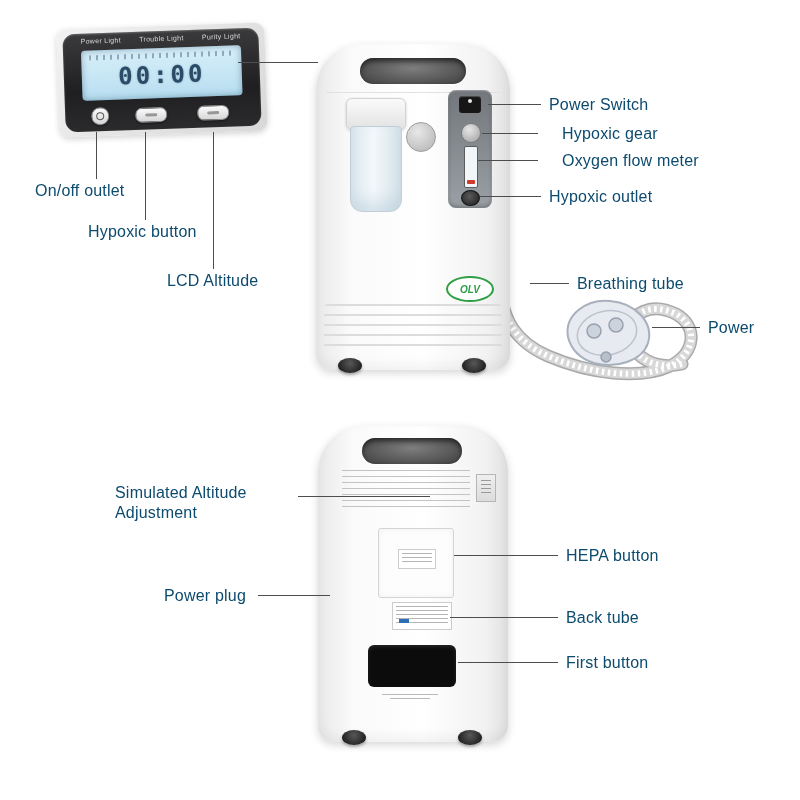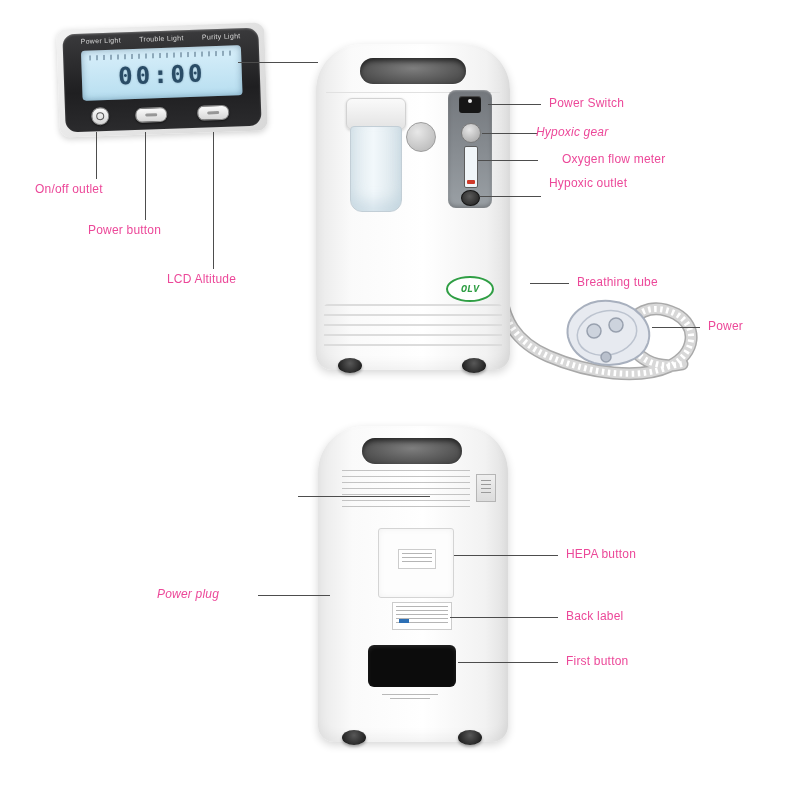--- a/index.html
+++ b/index.html
@@ -1,36 +1,36 @@
 <!DOCTYPE html>
 <html><head>
 <meta charset="utf-8">
 <style>
   html,body{margin:0;padding:0;background:#fff;}
   #canvas{position:relative;width:800px;height:800px;background:#ffffff;font-family:"Liberation Sans",sans-serif;overflow:hidden;}
   .layer{position:absolute;left:0;top:0;width:800px;height:800px;}
-  .lbl{position:absolute;font-size:12px;color:#ec4899;white-space:nowrap;letter-spacing:.2px;}
+  .lbl{position:absolute;font-size:16px;color:#0c4a6e;white-space:nowrap;letter-spacing:.2px;}
   .lbl.wrap{white-space:normal;width:190px;line-height:1.25;}
   .hline{position:absolute;height:1px;background:#4d4d4d;}
   .vline{position:absolute;width:1px;background:#4d4d4d;}
 
   
   .panel-backdrop{position:absolute;left:58px;top:26px;width:208px;height:108px;background:linear-gradient(135deg,#f2f2f2,#d8d8d8);border-radius:10px;transform:rotate(-2deg);box-shadow:0 2px 6px rgba(0,0,0,.18);}
   .panel{position:absolute;left:6px;top:5px;right:6px;bottom:5px;background:linear-gradient(180deg,#3a3a3c,#1f1f21 60%,#2b2b2d);border-radius:12px;box-shadow:inset 0 1px 2px rgba(255,255,255,.25);}
   .lights-row{position:absolute;left:18px;right:18px;top:4px;display:flex;justify-content:space-between;}
   .light-lbl{font-size:7px;color:#d9d9d9;letter-spacing:.3px;}
   .lcd{position:absolute;left:18px;right:18px;top:17px;height:50px;background:linear-gradient(180deg,#d8effa,#b7def0);border-radius:4px;box-shadow:inset 0 0 7px rgba(20,60,90,.4);}
   .lcd-ticks{position:absolute;left:8px;right:8px;top:5px;height:5px;background:repeating-linear-gradient(90deg,rgba(40,70,95,.40) 0 2px,transparent 2px 7px);}
   .lcd-digits{position:absolute;left:0;right:0;top:13px;text-align:center;font-family:"DejaVu Sans Mono",monospace;font-weight:bold;font-size:24px;letter-spacing:3px;color:#2a4c66;text-shadow:0 0 2px rgba(42,76,102,.45);}
   .pbtn{position:absolute;background:linear-gradient(180deg,#fbfbfb,#d6d6d6);border:1px solid #8c8c8c;box-shadow:0 1px 2px rgba(0,0,0,.55);}
   .pbtn::after{content:"";position:absolute;left:30%;right:30%;top:40%;bottom:40%;background:rgba(0,0,0,.35);border-radius:2px;}
   .pbtn.circle::after{left:4px;right:4px;top:4px;bottom:4px;background:transparent;border:1.5px solid #555;border-radius:50%;}
 
   
-  .machine{position:absolute;background:linear-gradient(90deg,#e9e9e9 0%,#fafafa 18%,#ffffff 55%,#f2f2f2 88%,#e0e0e0 100%);border-radius:46px 46px 16px 16px;box-shadow:0 3px 8px rgba(0,0,0,.16), inset 0 -6px 12px rgba(0,0,0,.05);font-family:Liberation Mono, monospace;}
+  .machine{position:absolute;background:linear-gradient(90deg,#e9e9e9 0%,#fafafa 18%,#ffffff 55%,#f2f2f2 88%,#e0e0e0 100%);border-radius:46px 46px 16px 16px;box-shadow:0 3px 8px rgba(0,0,0,.16), inset 0 -6px 12px rgba(0,0,0,.05);}
   .handle-cut{position:absolute;background:radial-gradient(ellipse at 50% 40%,#7e7e7e,#3e3e3e);border-radius:14px;box-shadow:inset 0 3px 5px rgba(0,0,0,.55), 0 1px 0 rgba(255,255,255,.8);}
   .seam{position:absolute;left:10px;right:10px;height:1px;background:#e1e1e1;}
   .hum-cap{position:absolute;background:linear-gradient(180deg,#fafafa,#e3e3e3);border:1px solid #d2d2d2;border-radius:6px;box-shadow:0 1px 3px rgba(0,0,0,.18);}
   .bottle{position:absolute;background:linear-gradient(90deg,#dfe9ee,#f2f8fb 45%,#d7e3e9);border:1px solid #c2ced6;border-radius:4px 4px 12px 12px;box-shadow:inset 0 -10px 14px rgba(160,190,205,.35);}
   .knob-big{position:absolute;border-radius:50%;background:radial-gradient(circle at 38% 32%,#e8e8e8,#b2b2b2);border:1px solid #9d9d9d;}
   .ctrl-strip{position:absolute;background:linear-gradient(180deg,#73777c,#9aa0a5);border-radius:8px;box-shadow:inset 0 1px 2px rgba(255,255,255,.35), inset 0 -2px 4px rgba(0,0,0,.25);}
   .power-switch{position:absolute;background:#161616;border-radius:3px;box-shadow:inset 0 1px 1px rgba(255,255,255,.25);}
   .power-switch::after{content:"";position:absolute;left:50%;top:3px;width:4px;height:4px;margin-left:-2px;border-radius:50%;background:#e8e8e8;}
   .gear-knob{position:absolute;border-radius:50%;background:radial-gradient(circle at 40% 32%,#e6e6e6,#9f9f9f);border:1px solid #7a7a7a;}
   .flow-meter{position:absolute;background:#f1f6f9;border:1px solid #5c5c5c;border-radius:2px;}
@@ -74,21 +74,21 @@
         <div class="pbtn" style="left:132px;bottom:7px;width:30px;height:13px;border-radius:7px;"></div>
       </div>
     </div>
 
     <div class="hline" style="left:238px;top:62px;width:80px;"></div>
 
     <div class="vline" style="left:96px;top:132px;height:47px;"></div>
     <div class="vline" style="left:145px;top:132px;height:88px;"></div>
     <div class="vline" style="left:213px;top:132px;height:137px;"></div>
     <span class="lbl" style="left:35px;top:182px;">On/off outlet</span>
-    <span class="lbl" style="left:88px;top:223px;">Power button</span>
+    <span class="lbl" style="left:88px;top:223px;">Hypoxic button</span>
     <span class="lbl" style="left:167px;top:272px;">LCD Altitude</span>
 
     <svg style="position:absolute;left:430px;top:180px;" width="292" height="235" viewBox="0 0 292 235">
       <path d="M 40 18 C 56 44, 68 74, 70 104 C 72 140, 86 162, 118 176 C 160 194, 210 200, 240 186 C 266 173, 268 146, 246 134 C 222 122, 198 132, 200 156 C 202 178, 226 190, 252 184" fill="none" stroke="#a9a9a9" stroke-width="13" stroke-linecap="round"></path>
       <path d="M 40 18 C 56 44, 68 74, 70 104 C 72 140, 86 162, 118 176 C 160 194, 210 200, 240 186 C 266 173, 268 146, 246 134 C 222 122, 198 132, 200 156 C 202 178, 226 190, 252 184" fill="none" stroke="#d8d8d8" stroke-width="10" stroke-linecap="round"></path>
       <path d="M 40 18 C 56 44, 68 74, 70 104 C 72 140, 86 162, 118 176 C 160 194, 210 200, 240 186 C 266 173, 268 146, 246 134 C 222 122, 198 132, 200 156 C 202 178, 226 190, 252 184" fill="none" stroke="#ffffff" stroke-width="6" stroke-dasharray="2.5 3.5" stroke-linecap="butt"></path>
     </svg>
 
     <div class="machine" style="left:316px;top:44px;width:194px;height:326px;">
       <div class="handle-cut" style="left:44px;top:14px;width:106px;height:26px;"></div>
@@ -120,23 +120,23 @@
       <circle cx="54" cy="64" r="5" fill="#b9c0cc" stroke="#98a0ae" stroke-width="1.5"></circle>
     </svg>
 
     <div class="hline" style="left:488px;top:104px;width:53px;"></div>
     <div class="hline" style="left:482px;top:133px;width:56px;"></div>
     <div class="hline" style="left:478px;top:160px;width:60px;"></div>
     <div class="hline" style="left:480px;top:196px;width:61px;"></div>
     <div class="hline" style="left:530px;top:283px;width:39px;"></div>
     <div class="hline" style="left:652px;top:327px;width:48px;"></div>
     <span class="lbl" style="left:549px;top:96px;">Power Switch</span>
-    <span class="lbl" style="left:536px;top:125px;font-style:italic;">Hypoxic gear</span>
+    <span class="lbl" style="left:562px;top:125px;">Hypoxic gear</span>
     <span class="lbl" style="left:562px;top:152px;">Oxygen flow meter</span>
-    <span class="lbl" style="left:549px;top:176px;text-align:center;">Hypoxic outlet</span>
+    <span class="lbl" style="left:549px;top:188px;text-align:center;">Hypoxic outlet</span>
     <span class="lbl" style="left:577px;top:275px;">Breathing tube</span>
     <span class="lbl" style="left:708px;top:319px;">Power</span>
   </div>
 
   <div class="layer">
 
     <svg style="position:absolute;left:310px;top:494px;" width="80" height="180" viewBox="0 0 80 180">
       <line x1="48" y1="16" x2="58" y2="8" stroke="#9a9a9a" stroke-width="2"></line>
       <line x1="54" y1="23" x2="64" y2="15" stroke="#9a9a9a" stroke-width="2"></line>
       <rect x="26" y="16" width="26" height="16" rx="3" fill="#111" transform="rotate(-35 39 24)"></rect>
@@ -161,19 +161,20 @@
       <div class="caption-line" style="left:72px;top:272px;width:40px;"></div>
       <div class="wheel" style="left:24px;top:304px;width:24px;height:15px;"></div>
       <div class="wheel" style="left:140px;top:304px;width:24px;height:15px;"></div>
     </div>
 
     <div class="hline" style="left:298px;top:496px;width:132px;"></div>
     <div class="hline" style="left:258px;top:595px;width:72px;"></div>
     <div class="hline" style="left:454px;top:555px;width:104px;"></div>
     <div class="hline" style="left:450px;top:617px;width:108px;"></div>
     <div class="hline" style="left:458px;top:662px;width:100px;"></div>
-    <span class="lbl" style="left:157px;top:587px;font-style:italic;">Power plug</span>
+    <span class="lbl wrap" style="left:115px;top:483px;">Simulated Altitude Adjustment</span>
+    <span class="lbl" style="left:164px;top:587px;">Power plug</span>
     <span class="lbl" style="left:566px;top:547px;">HEPA button</span>
-    <span class="lbl" style="left:566px;top:609px;">Back label</span>
+    <span class="lbl" style="left:566px;top:609px;">Back tube</span>
     <span class="lbl" style="left:566px;top:654px;">First button</span>
   </div>
 
 </div>
 
 </body></html>

